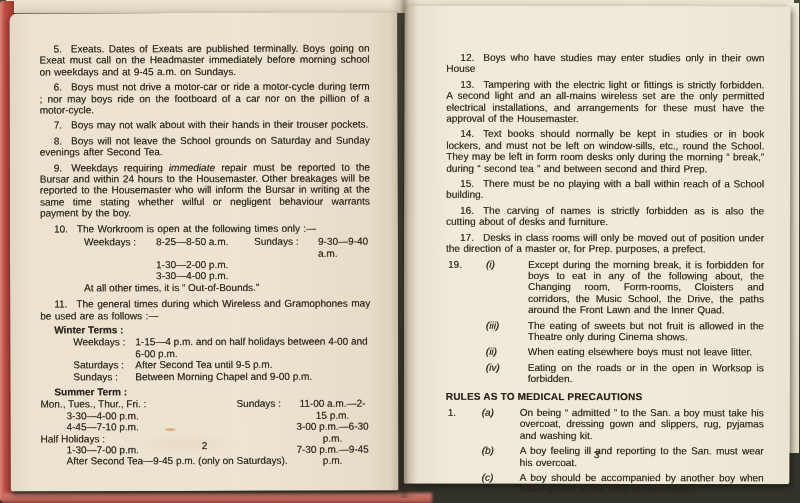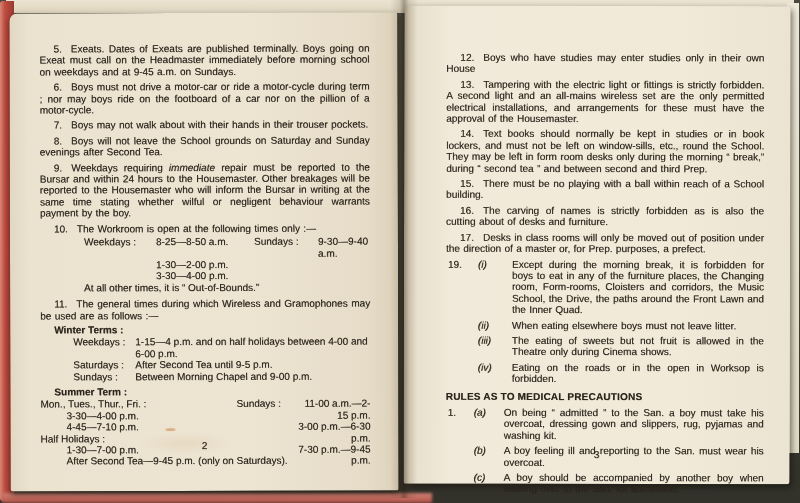--- a/index.html
+++ b/index.html
@@ -68,24 +68,24 @@
   .w-row{display:flex;margin-left:33px;}
   .w-label{width:62px;flex:none;}
   .w-val{flex:1;}
   .summer-grid{display:flex;}
   .s-left{width:196px;flex:none;}
   .s-times{margin-left:26px;}
   .s-nowrap div{white-space:nowrap;}
   .s-right{flex:1;}
   .s-sun-row{display:flex;}
   .s-sun-label{width:58px;flex:none;}
-  .s-sun-time{flex:1;text-align:right;}
-
-  
-  .sub{display:flex;margin-bottom:4px;}
+  .s-sun-time{flex:1;text-align:center;}
+
+  
+  .sub{display:flex;margin-bottom:4px;gap:8px;}
   .i-num{width:30px;flex:none;padding-left:2px;}
   .i-roman{width:34px;flex:none;font-style:italic;}
   .i-text{flex:1;text-align:justify;word-spacing:0.6px;}
   .m-num{width:26px;flex:none;padding-left:2px;}
   .m-letter{width:30px;flex:none;font-style:italic;}
 
   .med-head{font-weight:bold;text-align:left;letter-spacing:0.2px;margin:6px 0 5px;}
 
   .pagenum{position:absolute;left:0;right:0;text-align:center;}
   .page-left .pagenum{bottom:40px;}
@@ -191,34 +191,34 @@
       <p class="para"><span class="num">13.</span><span>Tampering with the electric light or fittings is strictly forbidden. A second light and an all-mains wireless set are the only permitted electrical installations, and arrangements for these must have the approval of the Housemaster.</span></p>
       <p class="para"><span class="num">14.</span><span>Text books should normally be kept in studies or in book lockers, and must not be left on window-sills, etc., round the School.  They may be left in form room desks only during the morning “ break,” during “ second tea ” and between second and third Prep.</span></p>
       <p class="para"><span class="num">15.</span><span>There must be no playing with a ball within reach of a School building.</span></p>
       <p class="para"><span class="num">16.</span><span>The carving of names is strictly forbidden as is also the cutting about of desks and furniture.</span></p>
       <p class="para"><span class="num">17.</span><span>Desks in class rooms will only be moved out of position under the direction of a master or, for Prep. purposes, a prefect.</span></p>
 
       <div class="i19">
         <div class="sub">
             <span class="i-num">19.</span>
             <span class="i-roman">(i)</span>
-            <div class="i-text">Except during the morning break, it is forbidden for boys to eat in any of the furniture places, the Changing room, Form-rooms, Cloisters and corridors, the Music School, the Drive, the paths around the Front Lawn and the Inner Quad.</div>
+            <div class="i-text">Except during the morning break, it is forbidden for boys to eat in any of the following about, the Changing room, Form-rooms, Cloisters and corridors, the Music School, the Drive, the paths around the Front Lawn and the Inner Quad.</div>
+          </div>
+        <div class="sub">
+            <span class="i-num"></span>
+            <span class="i-roman">(iii)</span>
+            <div class="i-text">The eating of sweets but not fruit is allowed in the Theatre only during Cinema shows.</div>
           </div>
         <div class="sub">
             <span class="i-num"></span>
             <span class="i-roman">(ii)</span>
             <div class="i-text">When eating elsewhere boys must not leave litter.</div>
           </div>
         <div class="sub">
             <span class="i-num"></span>
-            <span class="i-roman">(iii)</span>
-            <div class="i-text">The eating of sweets but not fruit is allowed in the Theatre only during Cinema shows.</div>
-          </div>
-        <div class="sub">
-            <span class="i-num"></span>
             <span class="i-roman">(iv)</span>
             <div class="i-text">Eating on the roads or in the open in Worksop is forbidden.</div>
           </div>
       </div>
 
       <div class="med-head">RULES AS TO MEDICAL PRECAUTIONS</div>
 
       <div class="medical">
         <div class="sub">
             <span class="m-num">1.</span>

